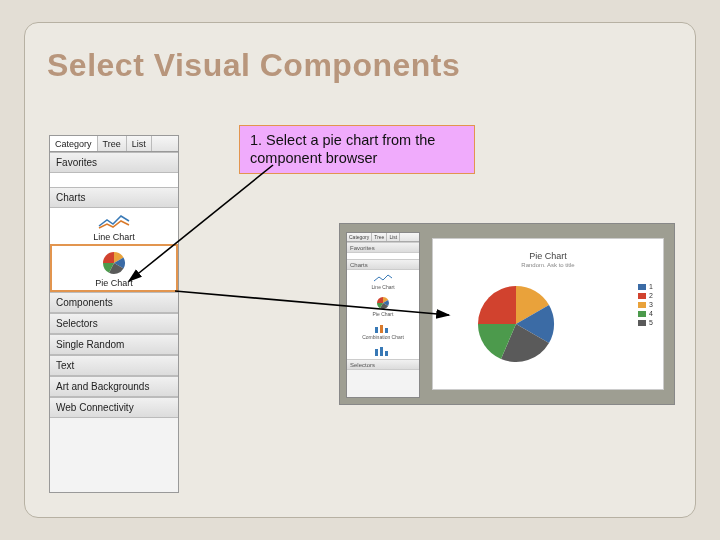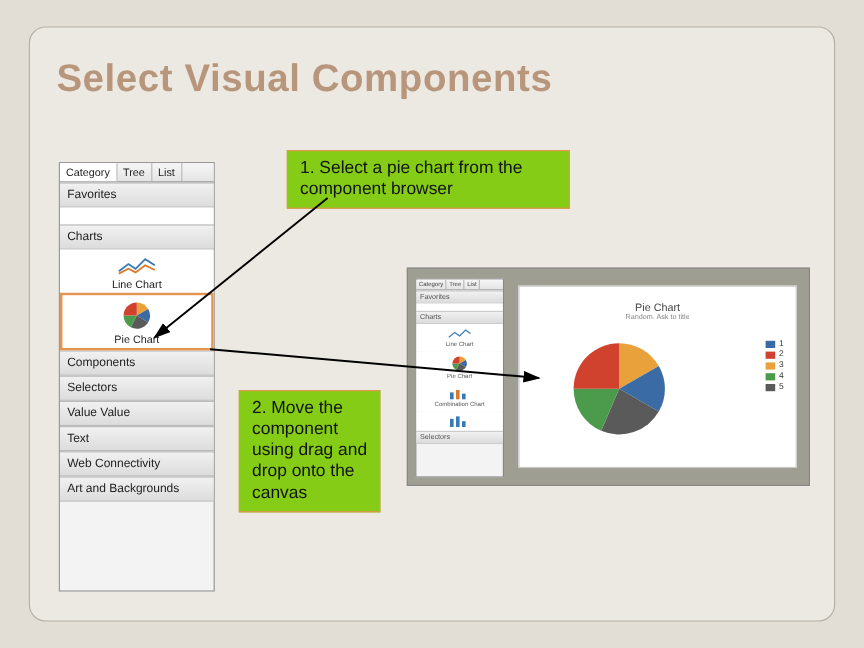--- a/index.html
+++ b/index.html
@@ -8,21 +8,21 @@
   .title{position:absolute;top:24px;left:22px;font-family:Verdana,Geneva,sans-serif;font-weight:700;font-size:32px;color:#B8967C;letter-spacing:.5px}
   .browser{position:absolute;top:112px;left:24px;width:130px;height:358px;background:#F3F3F3;border:1px solid #999;font-family:Tahoma,Verdana,sans-serif;font-size:10px;color:#222}
   .tabs{display:flex;background:linear-gradient(#F6F6F6,#E4E4E4);border-bottom:1px solid #999}
   .tab{padding:3px 5px 2px;font-size:9px;border-right:1px solid #bbb}
   .tab.active{background:#fff;font-weight:400}
   .section{background:linear-gradient(#F1F1F1,#DCDCDC);border-top:1px solid #bbb;border-bottom:1px solid #bbb;padding:4px 6px;font-size:10px}
   .chartbox{padding:4px 0 2px;text-align:center;background:#fff}
   .chartbox svg{display:block;margin:0 auto 2px}
   .chartbox .lbl{font-size:9px}
   .piebox{position:relative;border:2px solid #E2954F}
-  .callout{position:absolute;background:#84cc16;border:1.5px solid #E2954F;padding:6px 10px;font-family:Verdana,Geneva,sans-serif;font-size:14.5px;color:#111;line-height:1.22}
+  .callout{position:absolute;background:#f0abfc;border:1.5px solid #E2954F;padding:6px 10px;font-family:Verdana,Geneva,sans-serif;font-size:14.5px;color:#111;line-height:1.22}
   .callout1{top:102px;left:214px;width:236px}
   .callout2{top:302px;left:174px;width:118px}
   .ss{position:absolute;top:200px;left:314px;width:336px;height:182px;background:#9E9E92;border:1px solid #888}
   .ss-browser{position:absolute;top:8px;left:6px;width:74px;height:166px;background:#F3F3F3;border:1px solid #888;font-size:6px;color:#444}
   .ss-tabs{display:flex;background:linear-gradient(#F6F6F6,#E4E4E4);border-bottom:1px solid #aaa}
   .ss-tab{padding:1px 2px;font-size:5px;border-right:1px solid #bbb}
   .ss-sec{background:linear-gradient(#F1F1F1,#DCDCDC);border-top:1px solid #ccc;border-bottom:1px solid #ccc;padding:1.5px 3px;font-size:6px;color:#555}
   .ss-item{padding:3px;text-align:center;background:#fff}
   .ss-item svg{display:block;margin:0 auto}
   .ss-lbl{font-size:5px;color:#555;margin-top:1px}
@@ -63,28 +63,27 @@
           <path d="M0,0 L9.5,-5.5 A11,11 0 0,1 9.5,5.5 Z" fill="#3B6BA5"></path>
           <path d="M0,0 L9.5,5.5 A11,11 0 0,1 -5,9.8 Z" fill="#5A5A5A"></path>
           <path d="M0,0 L-5,9.8 A11,11 0 0,1 -11,0 Z" fill="#4C9A4C"></path>
           <path d="M0,0 L-11,0 A11,11 0 0,1 0,-11 Z" fill="#D1422E"></path>
         </g>
       </svg>
       <div class="lbl">Pie Chart</div>
     </div>
     <div class="section">Components</div>
     <div class="section">Selectors</div>
-    <div class="section">Value Value</div>
+    <div class="section">Single Random</div>
     <div class="section">Text</div>
+    <div class="section">Art and Backgrounds</div>
     <div class="section">Web Connectivity</div>
-    <div class="section">Art and Backgrounds</div>
   </div>
 
   <div class="callout callout1">1. Select a pie chart from the component browser</div>
-  <div class="callout callout2">2. Move the component using drag and drop onto the canvas</div>
 
   <div class="ss">
     <div class="ss-browser">
       <div class="ss-tabs">
         <div class="ss-tab">Category</div>
         <div class="ss-tab">Tree</div>
         <div class="ss-tab">List</div>
       </div>
       <div class="ss-sec">Favorites</div>
       <div style="height:6px;background:#fff"></div>

